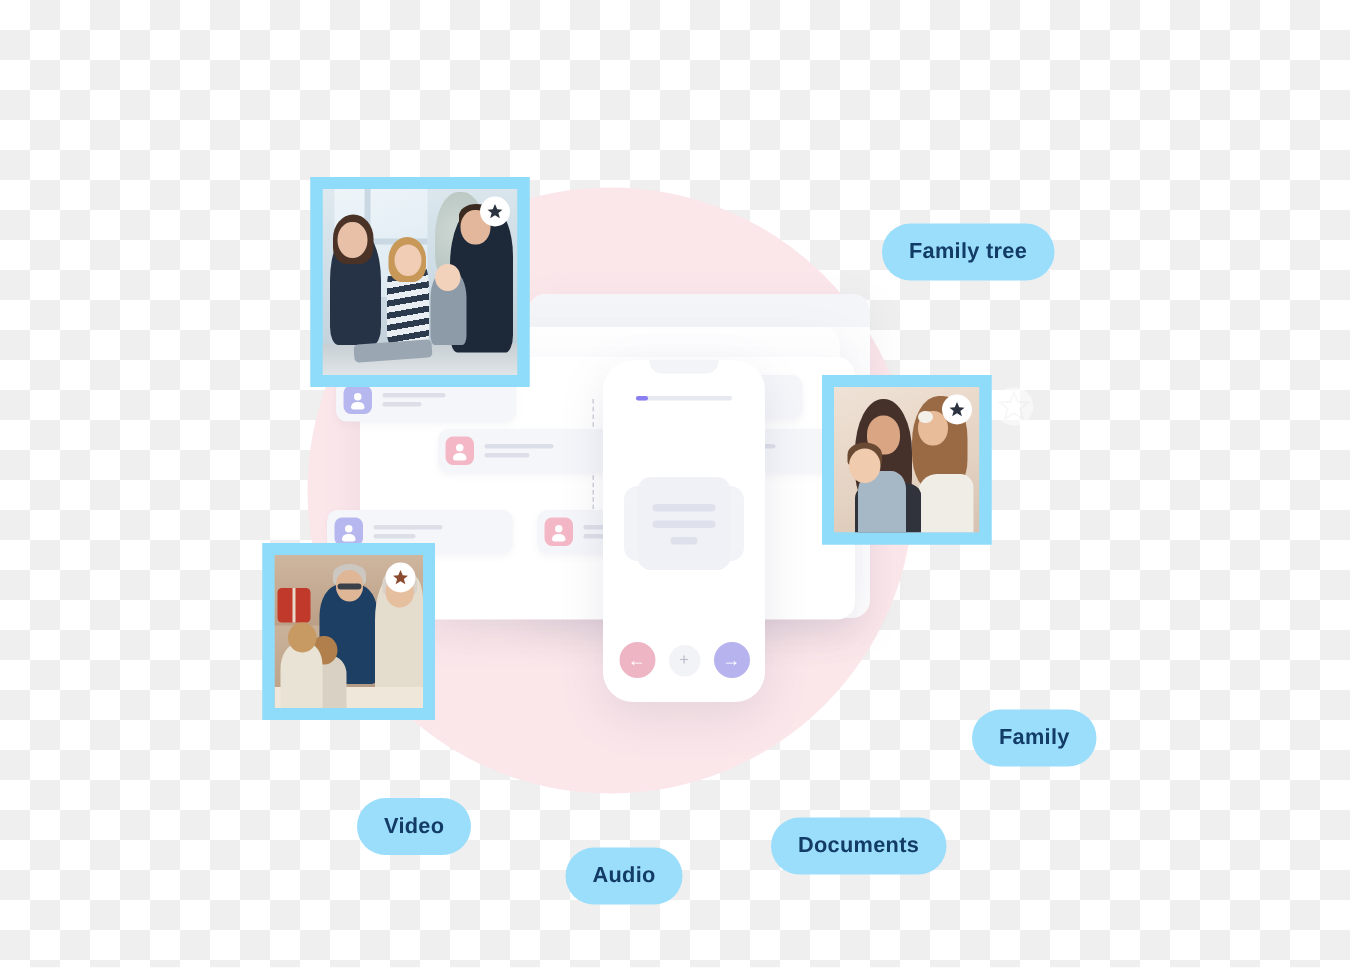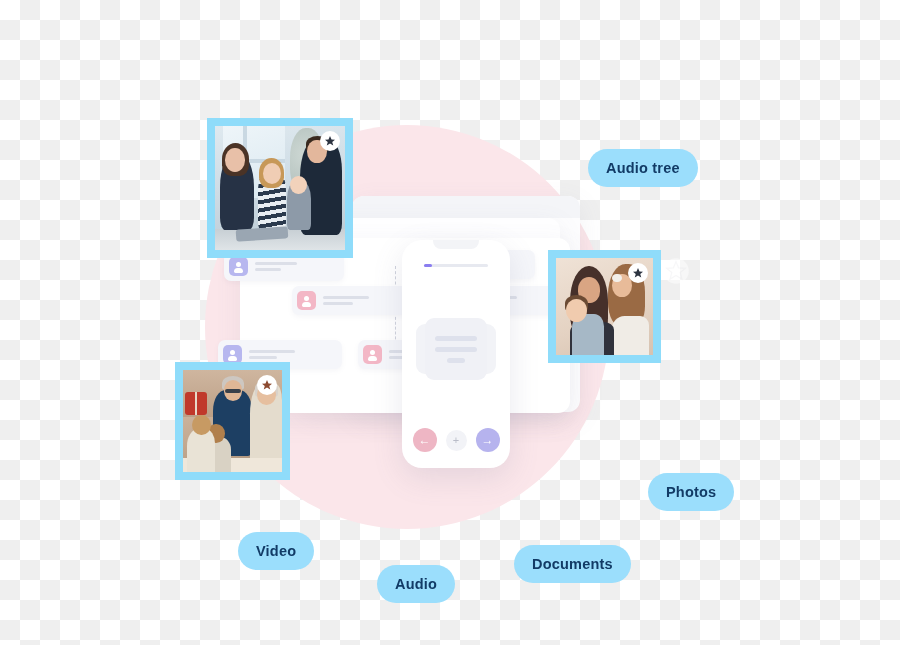--- a/index.html
+++ b/index.html
@@ -492,19 +492,19 @@
     </div>
   </div>
 
   <div id="ghost-star">
     <svg viewBox="0 0 24 24">
       <circle cx="12" cy="12" r="11" fill="#ffffff" opacity="0.85"></circle>
       <polygon points="12,4 14.2,9.3 20,9.7 15.6,13.3 17.1,19 12,15.8 6.9,19 8.4,13.3 4,9.7 9.8,9.3" fill="none" stroke="#f2f2f4" stroke-width="1.1"></polygon>
     </svg>
   </div>
 
-  <div class="pill" id="pill-family">Audio tree</div>
-  <div class="pill" id="pill-journal">Photos</div>
+  <div class="pill" id="pill-family">Family tree</div>
+  <div class="pill" id="pill-journal">Family</div>
   <div class="pill" id="pill-audio">Audio</div>
   <div class="pill" id="pill-video">Video</div>
   <div class="pill" id="pill-documents">Documents</div>
 
 </div>
 
 </body></html>

